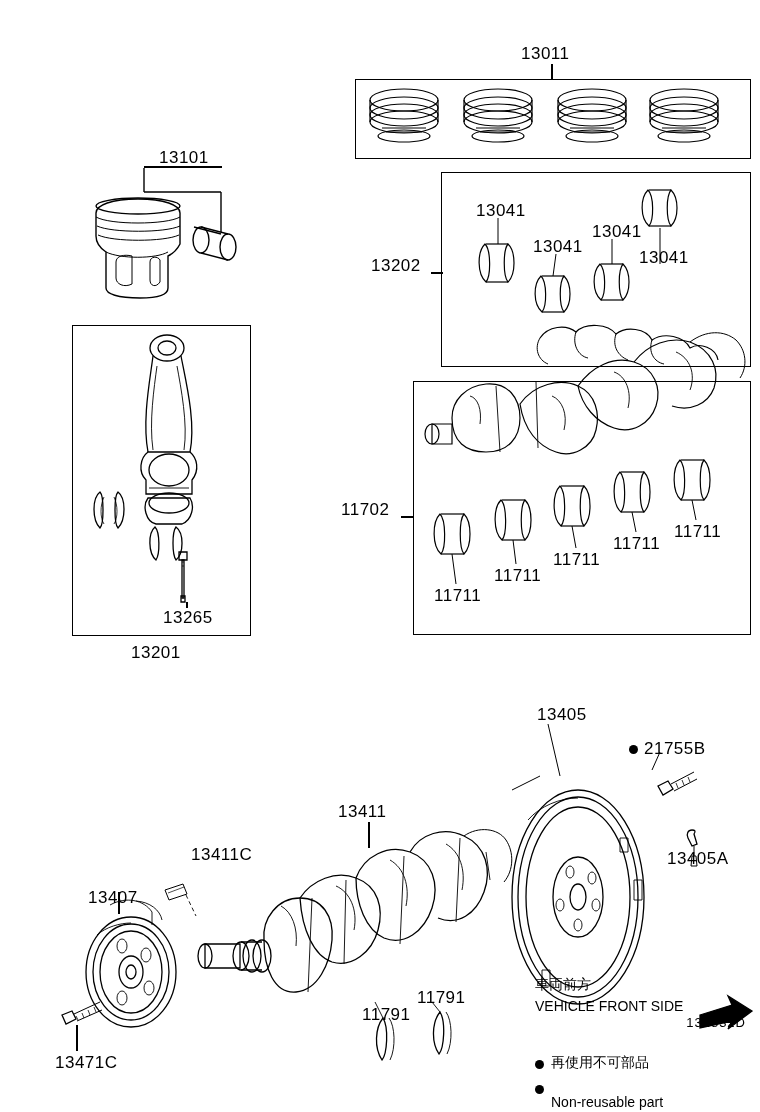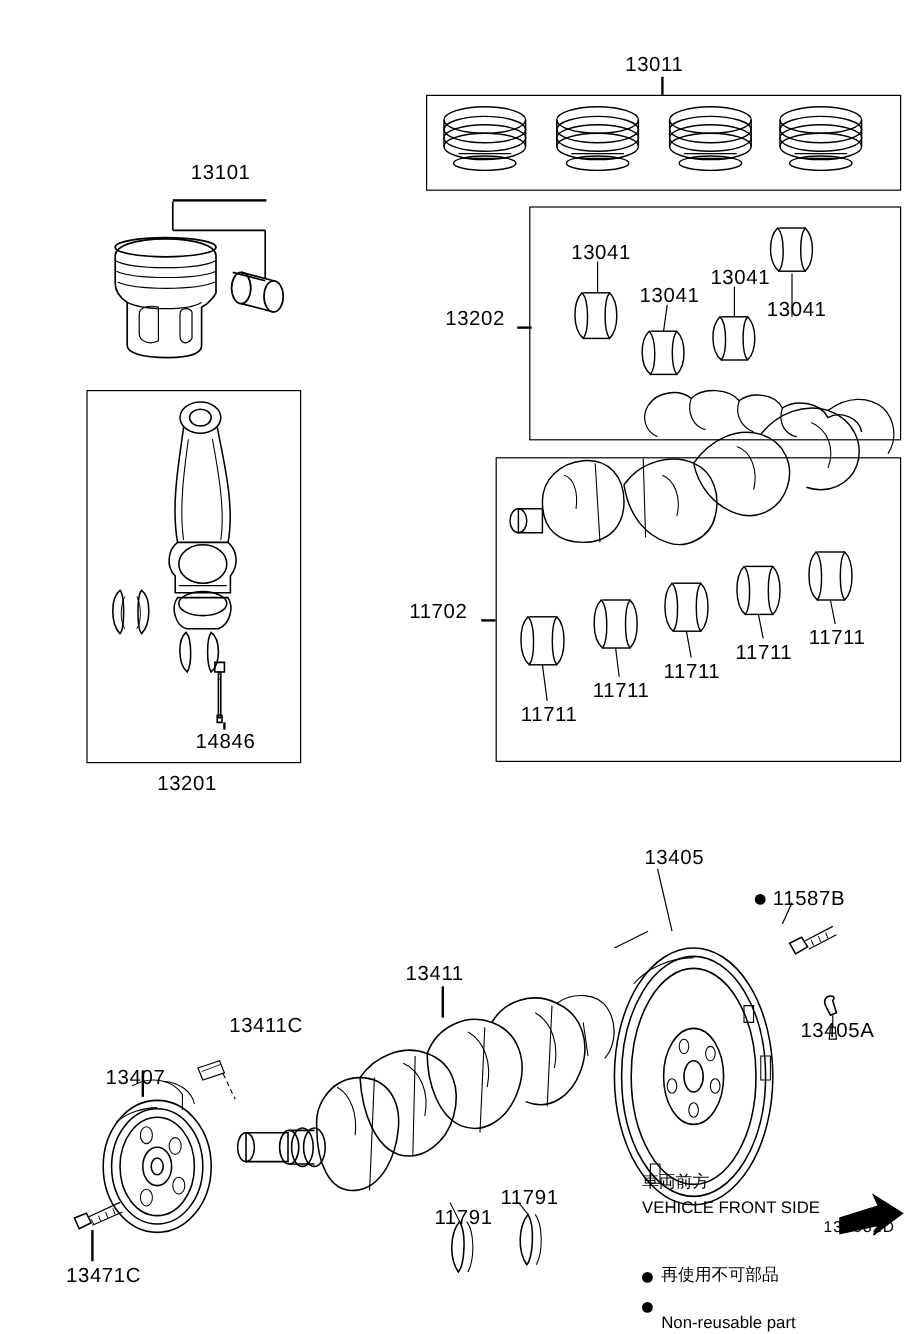--- a/index.html
+++ b/index.html
@@ -71,21 +71,21 @@
         <ellipse cx="34" cy="36" rx="34" ry="11"></ellipse>
         <ellipse cx="34" cy="22" rx="34" ry="11"></ellipse>
         <ellipse cx="34" cy="29" rx="34" ry="11"></ellipse>
         <path d="M12,42 L56,42" stroke-width="1"></path>
         <path d="M16,46 L52,46" stroke-width="1"></path>
         <ellipse cx="34" cy="50" rx="26" ry="6"></ellipse>
       </g>
     </g>
   </svg>
 
-  <div class="lbl" style="left:159px;top:134px;">13101</div>
+  <div class="lbl" style="left:159px;top:148px;">13101</div>
   <svg width="760" height="1112">
     <g fill="none" stroke="#000" stroke-width="1.4">
       <path d="M144,168 L144,192"></path>
       <path d="M144,192 L221,192"></path>
       <path d="M221,192 L221,232"></path>
       <path d="M194,227 L221,234"></path>
 
       <path d="M96,213 C96,205 112,199 138,199 C164,199 180,205 180,213
                L180,244 C180,244 176,252 168,256 L168,288
                C168,294 160,298 140,298 C118,298 106,294 106,288 L106,252
@@ -102,21 +102,21 @@
       <path d="M201,227 L228,234"></path>
       <path d="M201,253 L228,260"></path>
       <ellipse cx="228" cy="247" rx="8" ry="13"></ellipse>
     </g>
   </svg>
   <div class="ln hl" style="left:144px;top:166px;width:78px;"></div>
   <div class="ln vl" style="left:186px;top:166px;height:-0px;"></div>
 
   <div class="box" style="left:72px;top:325px;width:179px;height:311px;"></div>
   <div class="lbl" style="left:131px;top:643px;">13201</div>
-  <div class="lbl" style="left:163px;top:608px;">14846</div>
+  <div class="lbl" style="left:163px;top:608px;">13265</div>
 
   <svg width="760" height="1112">
     <g fill="none" stroke="#000" stroke-width="1.3">
 
       <ellipse cx="167" cy="348" rx="17" ry="13"></ellipse>
       <ellipse cx="167" cy="348" rx="9" ry="7"></ellipse>
       <path d="M153,356 C150,380 142,420 148,452"></path>
       <path d="M181,356 C186,382 196,422 190,452"></path>
       <path d="M157,366 C154,388 149,422 153,450" stroke-width="0.9"></path>
       <path d="M177,366 C181,388 188,424 184,450" stroke-width="0.9"></path>
@@ -247,21 +247,21 @@
 
       <path d="M456,584 L452,554" stroke-width="1"></path>
       <path d="M516,564 L513,540" stroke-width="1"></path>
       <path d="M576,548 L572,526" stroke-width="1"></path>
       <path d="M636,532 L632,512" stroke-width="1"></path>
       <path d="M696,520 L692,500" stroke-width="1"></path>
     </g>
   </svg>
 
   <div class="lbl" style="left:537px;top:705px;">13405</div>
-  <div class="lbl" style="left:644px;top:739px;">11587B</div>
+  <div class="lbl" style="left:644px;top:739px;">21755B</div>
   <div class="dot" style="left:629px;top:745px;"></div>
   <div class="lbl" style="left:667px;top:849px;">13405A</div>
   <div class="lbl" style="left:338px;top:802px;">13411</div>
   <div class="lbl" style="left:143px;top:845px;margin-left:48px;">13411C</div>
   <div class="lbl" style="left:88px;top:888px;">13407</div>
   <div class="lbl" style="left:55px;top:1053px;">13471C</div>
   <div class="lbl" style="left:362px;top:1005px;">11791</div>
   <div class="lbl" style="left:417px;top:988px;">11791</div>
 
   <svg width="760" height="1112">

